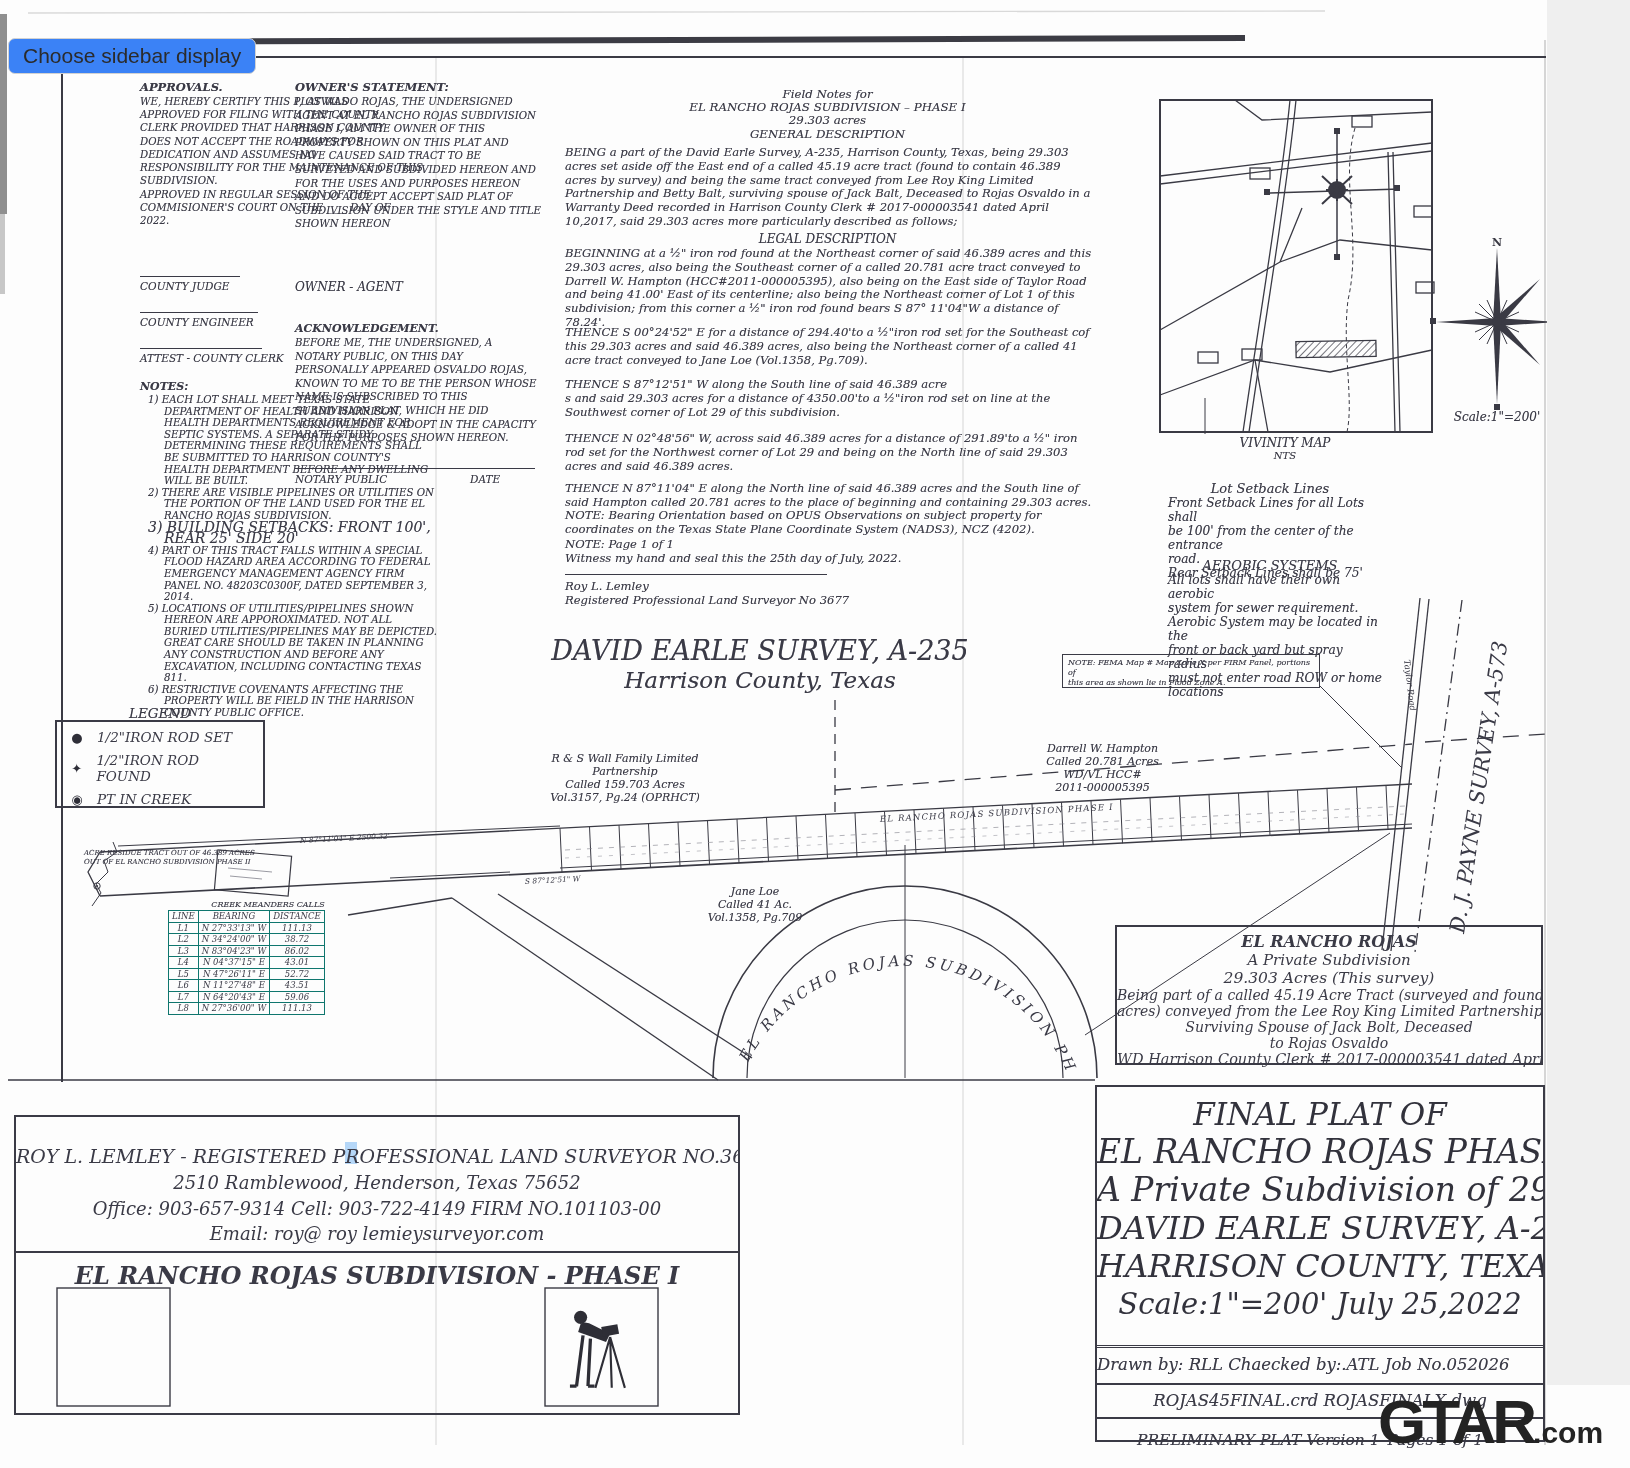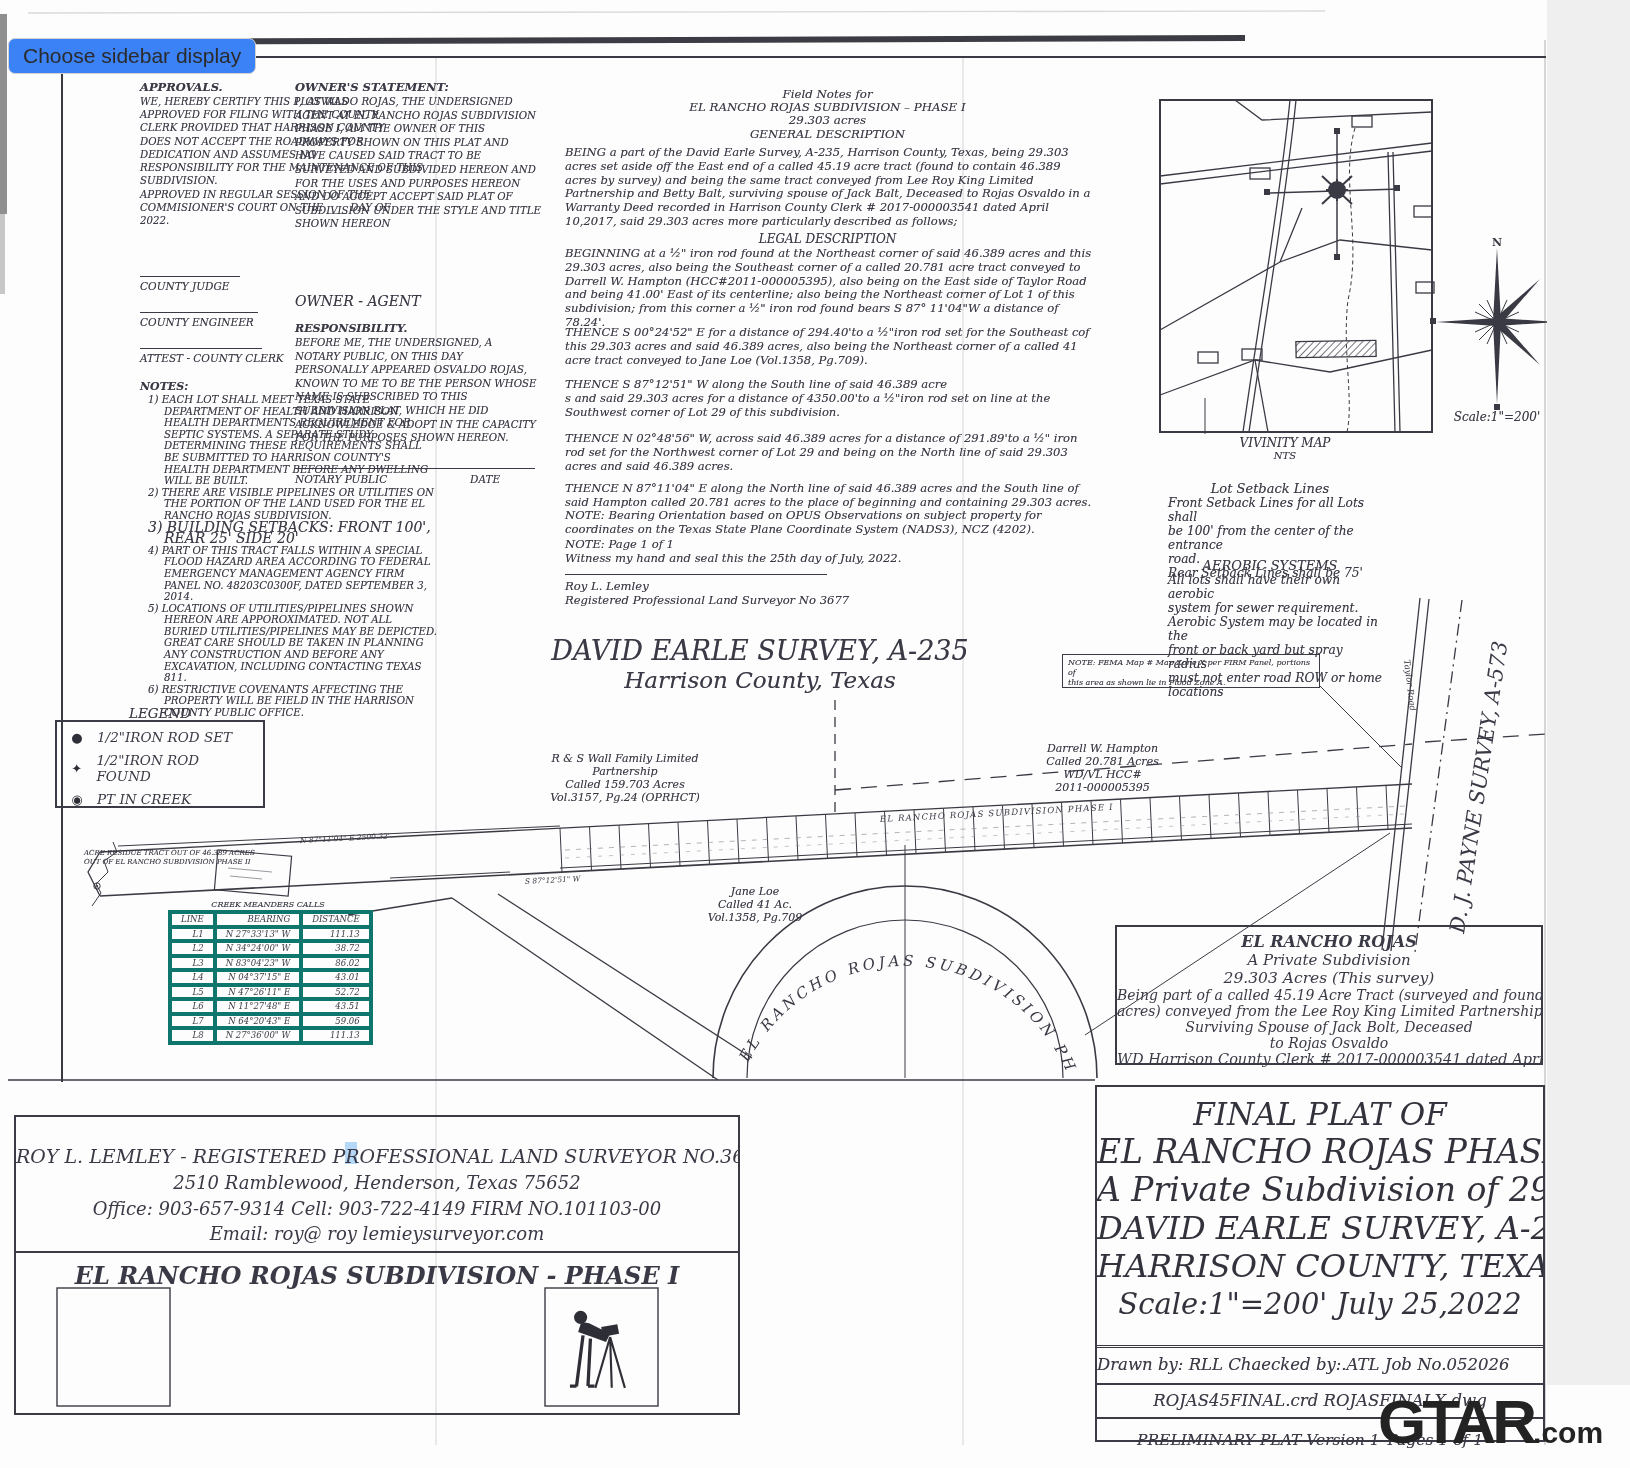--- a/index.html
+++ b/index.html
@@ -5,22 +5,22 @@
   html,body{margin:0;padding:0}
   body{width:1630px;height:1468px;position:relative;background:#fdfdfd;overflow:hidden;
        font-family:"DejaVu Serif",serif}
   .t{position:absolute;color:#3a3a46;font-style:italic;white-space:pre-line;
      text-shadow:0 0 .6px rgba(58,58,70,.45);line-height:1.22}
   .ctr{text-align:center}
   .b{font-weight:bold}
   .box{position:absolute;border:2px solid #3b3b46;box-sizing:border-box}
   .thin{border-width:1.4px}
   .ltable{position:absolute;border-collapse:collapse;color:#3a3a46;font-style:italic}
-  .ltable td,.ltable th{border:4px solid #0f766e;font-size:8.5px;line-height:10.5px;
-     padding:0 9px;font-weight:normal;text-align:right;white-space:nowrap}
+  .ltable td,.ltable th{border:1px solid #0f766e;font-size:8.5px;line-height:10.5px;
+     padding:0 3px;font-weight:normal;text-align:center;white-space:nowrap}
   .legend-row{display:flex;align-items:center;gap:10px;margin:7px 10px}
   .legend-sym{width:20px;text-align:center;font-style:normal;font-size:13px;color:#2e2e38}
   .legend-lab{font-size:13.5px;font-style:italic;color:#3a3a46}
   .infoline{white-space:nowrap;overflow:hidden;text-align:center;color:#3a3a46;font-style:italic}
   .tb-big{white-space:nowrap;overflow:hidden;text-align:center;color:#32323c;font-style:italic;
           line-height:38px}
   .grayedge{position:absolute;background:#efefef}
   .tooltip{position:absolute;left:8px;top:38px;background:#3b82f6;border:1px solid #d2d2d2;
      border-radius:7px;padding:5px 14px;font:21px "Liberation Sans",sans-serif;color:#2b2b2b;z-index:10}
   .wm{position:absolute;left:1378px;top:1386px;z-index:9;color:#232323;
@@ -245,22 +245,22 @@
   <div class="t" style="left:295px;top:95px;width:262px;font-size:10.2px;line-height:13.6px">I, OSVALDO ROJAS, THE UNDERSIGNED
 AGENT AT EL RANCHO ROJAS SUBDIVISION
 PHASE I, AM THE OWNER OF THIS
 PROPERTY SHOWN ON THIS PLAT AND
 HAVE CAUSED SAID TRACT TO BE
 SURVEYED  AND SUBDIVIDED HEREON AND
 FOR THE USES AND PURPOSES HEREON
 AND DO ACCEPT ACCEPT SAID PLAT OF
 SUBDIVISION UNDER THE STYLE AND TITLE
 SHOWN HEREON</div>
-  <div class="t" style="left:295px;top:293px;font-size:14px">OWNER - AGENT</div>
-  <div class="t b" style="left:295px;top:322px;font-size:11px">RESPONSIBILITY.</div>
+  <div class="t" style="left:295px;top:280px;font-size:12px">OWNER - AGENT</div>
+  <div class="t b" style="left:295px;top:322px;font-size:11px">ACKNOWLEDGEMENT.</div>
   <div class="t" style="left:295px;top:336px;width:262px;font-size:10.2px;line-height:13.6px">BEFORE ME, THE UNDERSIGNED, A
 NOTARY PUBLIC, ON THIS DAY
 PERSONALLY APPEARED OSVALDO ROJAS,
 KNOWN TO ME TO BE THE PERSON WHOSE
 NAME IS SUBSCRIBED TO THIS
 SUBDIVISION PLAT, WHICH HE DID
 ACKNOWLEDGE &amp; ADOPT IN THE CAPACITY
 FOR THE PURPOSES SHOWN HEREON.</div>
   <div style="position:absolute;left:295px;top:468px;width:240px;border-top:1.5px solid #3a3a46"></div>
   <div class="t" style="left:295px;top:473px;font-size:10.5px">NOTARY PUBLIC</div>

